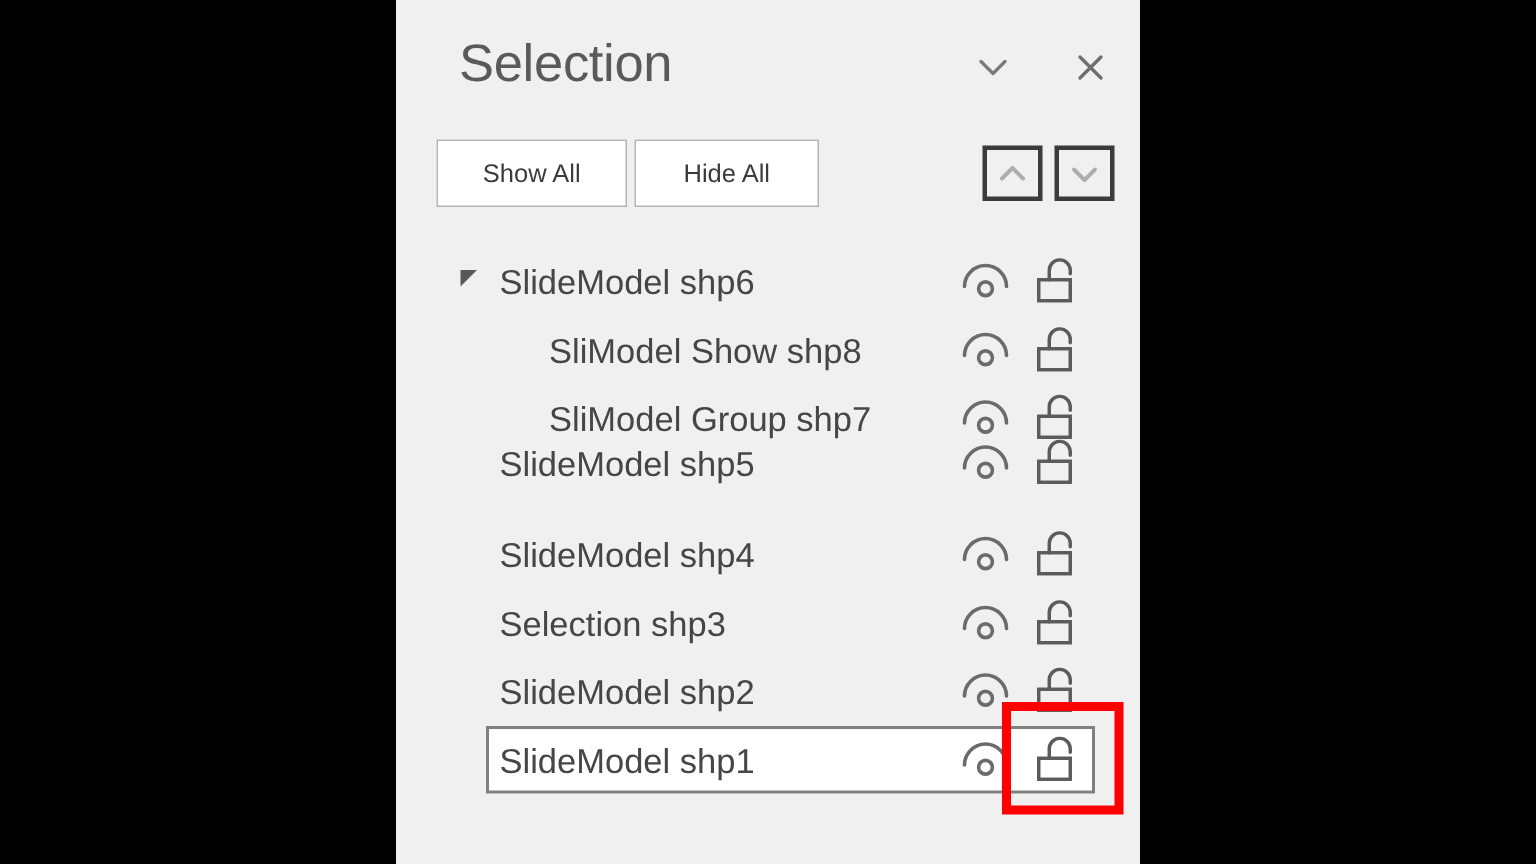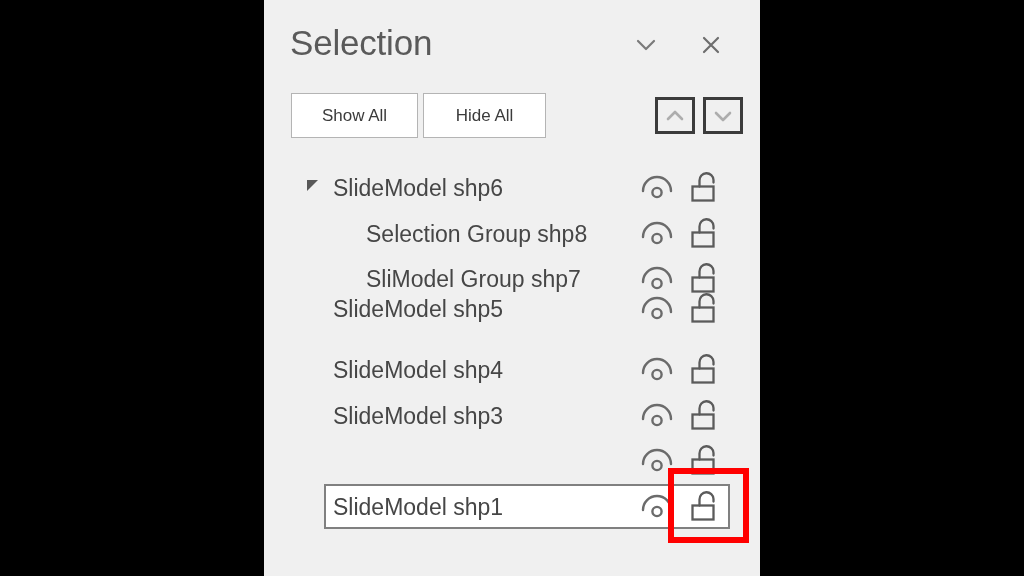--- a/index.html
+++ b/index.html
@@ -25,21 +25,21 @@
     left: 264px;
     top: 0px;
     width: 496px;
     height: 576px;
     background: #f0f0f0;
     overflow: hidden;
   }
   
   #pane-header {
     position: absolute;
-    left: 0; top: 0;
+    left: 16px; top: 0;
     width: 532px;
     height: 88px;
   }
   #pane-title {
     position: absolute;
     left: 26px;
     top: 22px;
     font-size: 35px;
     font-weight: 400;
     color: #5a5a5a;
@@ -232,21 +232,21 @@
           </span>
           <span class="lock-icon-wrap">
     <svg width="34" height="36" viewBox="0 0 34 36">
       <rect x="3.5" y="17.5" width="21" height="14" fill="none" stroke="#5b5b5b" stroke-width="2.3"></rect>
       <path d="M10.5 17.5 L10.5 11.5 A7 7 0 0 1 24.5 11 L24.5 13.5" fill="none" stroke="#5b5b5b" stroke-width="2.3" stroke-linecap="round"></path>
     </svg>
           </span>
         </div>
         <div class="shape-row level1" style="top: 45.5px;">
           <div class="row-box"></div>
-          <span class="shape-label">Selection Group shp8</span>
+          <span class="shape-label">SliModel Show shp8</span>
           <span class="eye-icon-wrap">
     <svg width="36" height="30" viewBox="0 0 36 30">
       <path d="M4 19 A14 14 0 0 1 32 19" fill="none" stroke="#6b6b6b" stroke-width="2.4" stroke-linecap="round"></path>
       <circle cx="18" cy="20.5" r="4.6" fill="none" stroke="#6b6b6b" stroke-width="2.4"></circle>
     </svg>
           </span>
           <span class="lock-icon-wrap">
     <svg width="34" height="36" viewBox="0 0 34 36">
       <rect x="3.5" y="17.5" width="21" height="14" fill="none" stroke="#5b5b5b" stroke-width="2.3"></rect>
       <path d="M10.5 17.5 L10.5 11.5 A7 7 0 0 1 24.5 11 L24.5 13.5" fill="none" stroke="#5b5b5b" stroke-width="2.3" stroke-linecap="round"></path>
@@ -296,36 +296,37 @@
           </span>
           <span class="lock-icon-wrap">
     <svg width="34" height="36" viewBox="0 0 34 36">
       <rect x="3.5" y="17.5" width="21" height="14" fill="none" stroke="#5b5b5b" stroke-width="2.3"></rect>
       <path d="M10.5 17.5 L10.5 11.5 A7 7 0 0 1 24.5 11 L24.5 13.5" fill="none" stroke="#5b5b5b" stroke-width="2.3" stroke-linecap="round"></path>
     </svg>
           </span>
         </div>
         <div class="shape-row level0" style="top: 227.5px;">
           <div class="row-box"></div>
-          <span class="shape-label">SlideModel shp3</span>
+          <span class="shape-label">Selection shp3</span>
           <span class="eye-icon-wrap">
     <svg width="36" height="30" viewBox="0 0 36 30">
       <path d="M4 19 A14 14 0 0 1 32 19" fill="none" stroke="#6b6b6b" stroke-width="2.4" stroke-linecap="round"></path>
       <circle cx="18" cy="20.5" r="4.6" fill="none" stroke="#6b6b6b" stroke-width="2.4"></circle>
     </svg>
           </span>
           <span class="lock-icon-wrap">
     <svg width="34" height="36" viewBox="0 0 34 36">
       <rect x="3.5" y="17.5" width="21" height="14" fill="none" stroke="#5b5b5b" stroke-width="2.3"></rect>
       <path d="M10.5 17.5 L10.5 11.5 A7 7 0 0 1 24.5 11 L24.5 13.5" fill="none" stroke="#5b5b5b" stroke-width="2.3" stroke-linecap="round"></path>
     </svg>
           </span>
         </div>
         <div class="shape-row level0" style="top: 273px;">
           <div class="row-box"></div>
+          <span class="shape-label">SlideModel shp2</span>
           <span class="eye-icon-wrap">
     <svg width="36" height="30" viewBox="0 0 36 30">
       <path d="M4 19 A14 14 0 0 1 32 19" fill="none" stroke="#6b6b6b" stroke-width="2.4" stroke-linecap="round"></path>
       <circle cx="18" cy="20.5" r="4.6" fill="none" stroke="#6b6b6b" stroke-width="2.4"></circle>
     </svg>
           </span>
           <span class="lock-icon-wrap">
     <svg width="34" height="36" viewBox="0 0 34 36">
       <rect x="3.5" y="17.5" width="21" height="14" fill="none" stroke="#5b5b5b" stroke-width="2.3"></rect>
       <path d="M10.5 17.5 L10.5 11.5 A7 7 0 0 1 24.5 11 L24.5 13.5" fill="none" stroke="#5b5b5b" stroke-width="2.3" stroke-linecap="round"></path>

